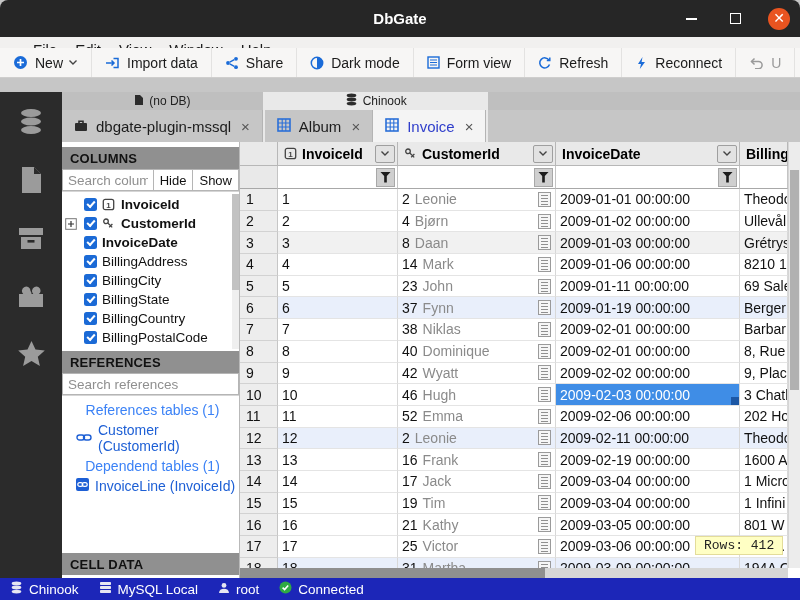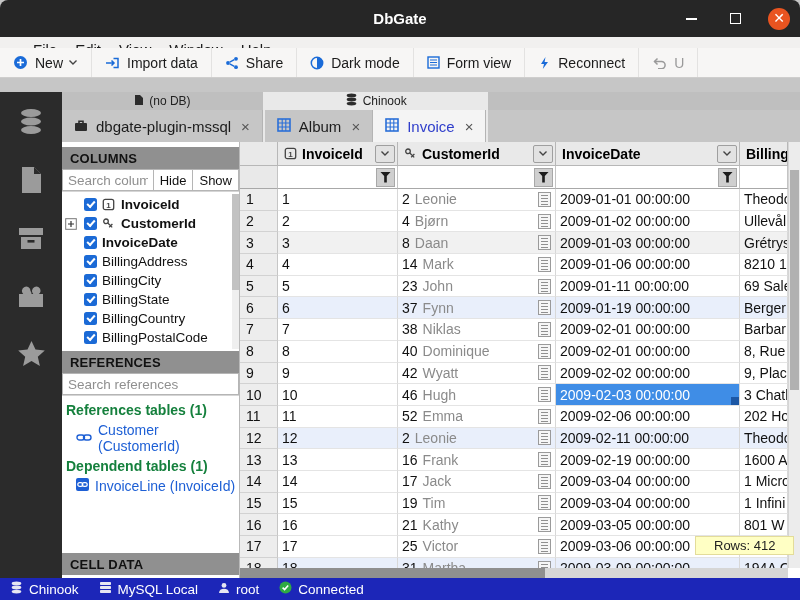--- a/index.html
+++ b/index.html
@@ -70,21 +70,21 @@
   .col-item .expander { position:absolute; left:3px; width:12px; height:12px; display:flex; cursor:pointer; }
   .cb { width:13px; height:13px; border-radius:2.5px; background:var(--c-checkbox,#1b6ad6); position:relative;
     flex:none; cursor:pointer; }
   .cb::after { content:""; position:absolute; left:2.5px; top:3px; width:6px; height:3px;
     border-left:2px solid #fff; border-bottom:2px solid #fff; transform:rotate(-48deg); }
   .col-ic { display:flex; align-items:center; width:14px; flex:none; }
   #columns-scrollbar { position:absolute; right:0; top:2px; bottom:2px; width:7px; background:#efefef; }
   #columns-scrollbar .thumb { position:absolute; top:0; height:62%; width:7px; background:#c2c2c2; }
 
   #refs-body { padding:4px 0 2px 2px; font-size:14px; }
-  .ref-heading { font-weight:bold; color:#15803d; padding:2px 0 2px 2px; }
+  .ref-heading { font-weight:normal; color:#3b82f6; padding:2px 0 2px 2px;text-align:center; }
   .ref-link { display:flex; align-items:center; gap:6px; color:var(--c-link,#1d5fd5); padding:2px 0 2px 12px;
     cursor:pointer; }
   #cell-data-hdr { margin-top:auto; margin-bottom:3px; }
 
   
   #grid { position:absolute; left:240px; top:142px; right:0; bottom:22px; background:#fff; overflow:hidden; }
   .gr { display:flex; }
   .gc { flex:none; overflow:hidden; white-space:nowrap; }
   .gc:last-child { flex:1; }
   #grid-header { position:absolute; top:0; left:0; right:12px; height:24px; }
@@ -113,21 +113,21 @@
   .cust-num { color:#111; }
   .cust-name { color:#8a8a8a; margin-left:5px; }
   .doc-ic { margin-left:auto; flex:none; width:13px; height:15px; border:1px solid #9a9a9a; background:#f6f6f6;
     position:relative; }
   .doc-ic::before { content:""; position:absolute; left:2px; right:2px; top:2px; height:10px;
     background:repeating-linear-gradient(to bottom,#8f8f8f 0 1px,transparent 1px 3px); }
   .gc.selected { background:var(--c-sel,#3f8de6) !important; color:#fff !important; position:relative; }
   .gc.selected::after { content:""; position:absolute; right:0; bottom:0; width:8px; height:8px;
     background:var(--c-selhandle,#1c57a5); }
   #rows-tooltip { position:absolute; left:455px; top:394px; background:var(--c-tooltip,#ffffc4);
-    border:1px solid #e3dc9a; font-size:13px; color:#222; padding:1px 18px; z-index:5; }
+    border:1px solid #e3dc9a; font-size:13px; color:#222; padding:1px 8px; z-index:5;font-family:Liberation Mono, monospace; }
   #vscroll { position:absolute; right:0; top:0; width:12px; bottom:10px; background:#ececec; border-left:1px solid #d5d5d5; }
   #vscroll .thumb { position:absolute; left:1px; right:1px; top:28px; height:220px; background:#b1b1b1; }
   #hscroll { position:absolute; left:0; right:12px; bottom:0; height:10px; background:#d6d6d6; }
   #hscroll .thumb { position:absolute; left:0; top:0; bottom:0; width:305px; background:#8f8f8f; }
 
   
   #statusbar { position:absolute; left:0; bottom:0; width:800px; height:22px; background:var(--c-status,#1c26b8);
     display:flex; align-items:center; gap:20px; padding-left:10px; }
   .status-item { display:flex; align-items:center; gap:6px; color:#fff; font-size:13.5px; }
 </style>
@@ -216,20 +216,31 @@
       <div class="tb-btn">
     <span class="tb-ic">
           <span style="display: inline-flex; align-items: center;">
             <svg width="13" height="13" viewBox="0 0 13 13">
               <rect x="1" y="1" width="11" height="11" fill="none" stroke="#1a6bd8" stroke-width="1.4"></rect>
               <path d="M3 4h7M3 6.5h7M3 9h7" stroke="#1a6bd8" stroke-width="1.1"></path>
             </svg>
           </span>
         </span>
     <span class="tb-label">Form view</span>
+  </div>
+      <div class="tb-btn">
+    <span class="tb-ic">
+          <span style="display: inline-flex; align-items: center;">
+            <svg width="14" height="14" viewBox="0 0 14 14">
+              <path d="M11.5 8.5A5 5 0 1 1 11 4.2" fill="none" stroke="#1a6bd8" stroke-width="1.5"></path>
+              <path d="M11.8 1.5v3h-3" fill="none" stroke="#1a6bd8" stroke-width="1.5"></path>
+            </svg>
+          </span>
+        </span>
+    <span class="tb-label">Refresh</span>
   </div>
       <div class="tb-btn">
     <span class="tb-ic">
           <span style="display: inline-flex; align-items: center;">
             <svg width="13" height="14" viewBox="0 0 13 14">
               <path d="M7.5 1L3 8h3l-1.2 5L10 6H6.6z" fill="#1a6bd8"></path>
             </svg>
           </span>
         </span>
     <span class="tb-label">Reconnect</span>

